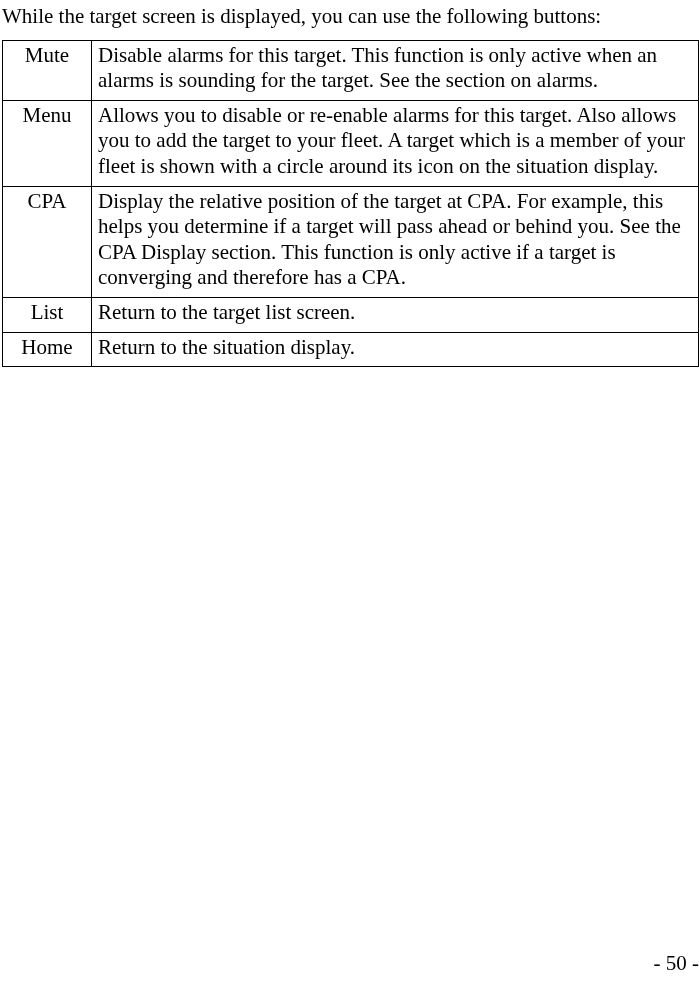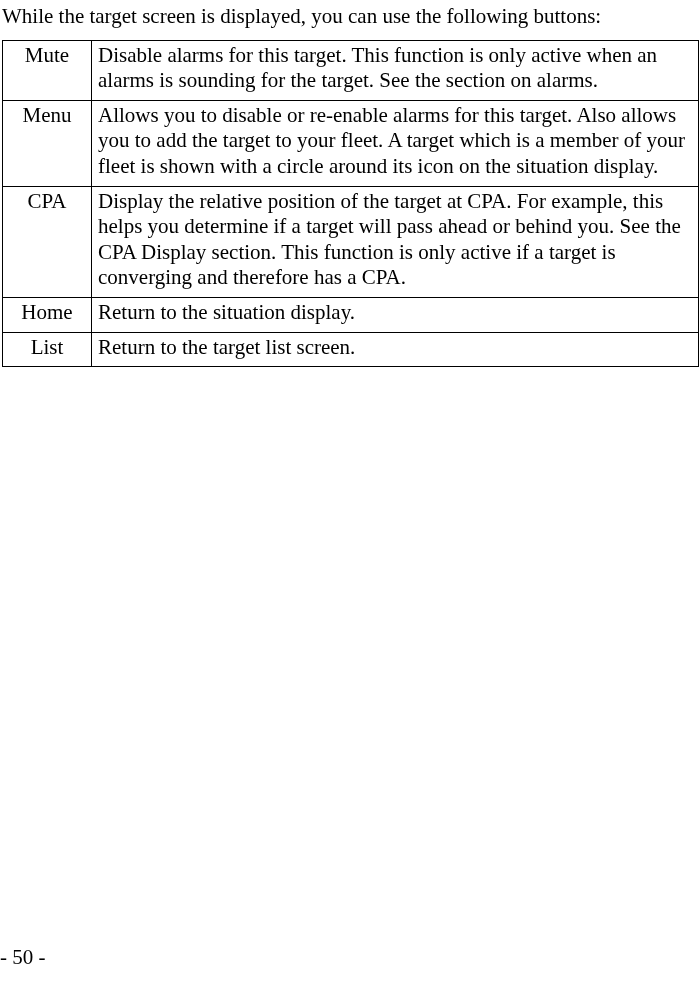--- a/index.html
+++ b/index.html
@@ -38,22 +38,22 @@
     width: 76px;
     text-align: center;
   }
   td.desc-col {
     text-align: left;
   }
   .page-number {
     position: absolute;
     left: 0;
     right: 0;
-    bottom: 20px;
-    text-align: left;
+    bottom: 14px;
+    text-align: right;
   }
 </style>
 </head>
 <body>
 
 <div class="page">
 
   <p class="intro">While the target screen is displayed, you can use the following buttons:</p>
 
   <table class="buttons-table">
@@ -64,25 +64,25 @@
       </tr>
       <tr>
         <td class="btn-col">Menu</td>
         <td class="desc-col">Allows you to disable or re-enable alarms for this target. Also allows you to add the target to your fleet. A target which is a member of your fleet is shown with a circle around its icon on the situation display.</td>
       </tr>
       <tr>
         <td class="btn-col">CPA</td>
         <td class="desc-col">Display the relative position of the target at CPA. For example, this helps you determine if a target will pass ahead or behind you. See the CPA Display section. This function is only active if a target is converging and therefore has a CPA.</td>
       </tr>
       <tr>
+        <td class="btn-col">List</td>
+        <td class="desc-col">Return to the target list screen.</td>
+      </tr>
+      <tr>
         <td class="btn-col">Home</td>
         <td class="desc-col">Return to the situation display.</td>
-      </tr>
-      <tr>
-        <td class="btn-col">List</td>
-        <td class="desc-col">Return to the target list screen.</td>
       </tr>
     </tbody>
   </table>
 
   <div class="page-number">- 50 -</div>
 
 </div>
 
 </body></html>

